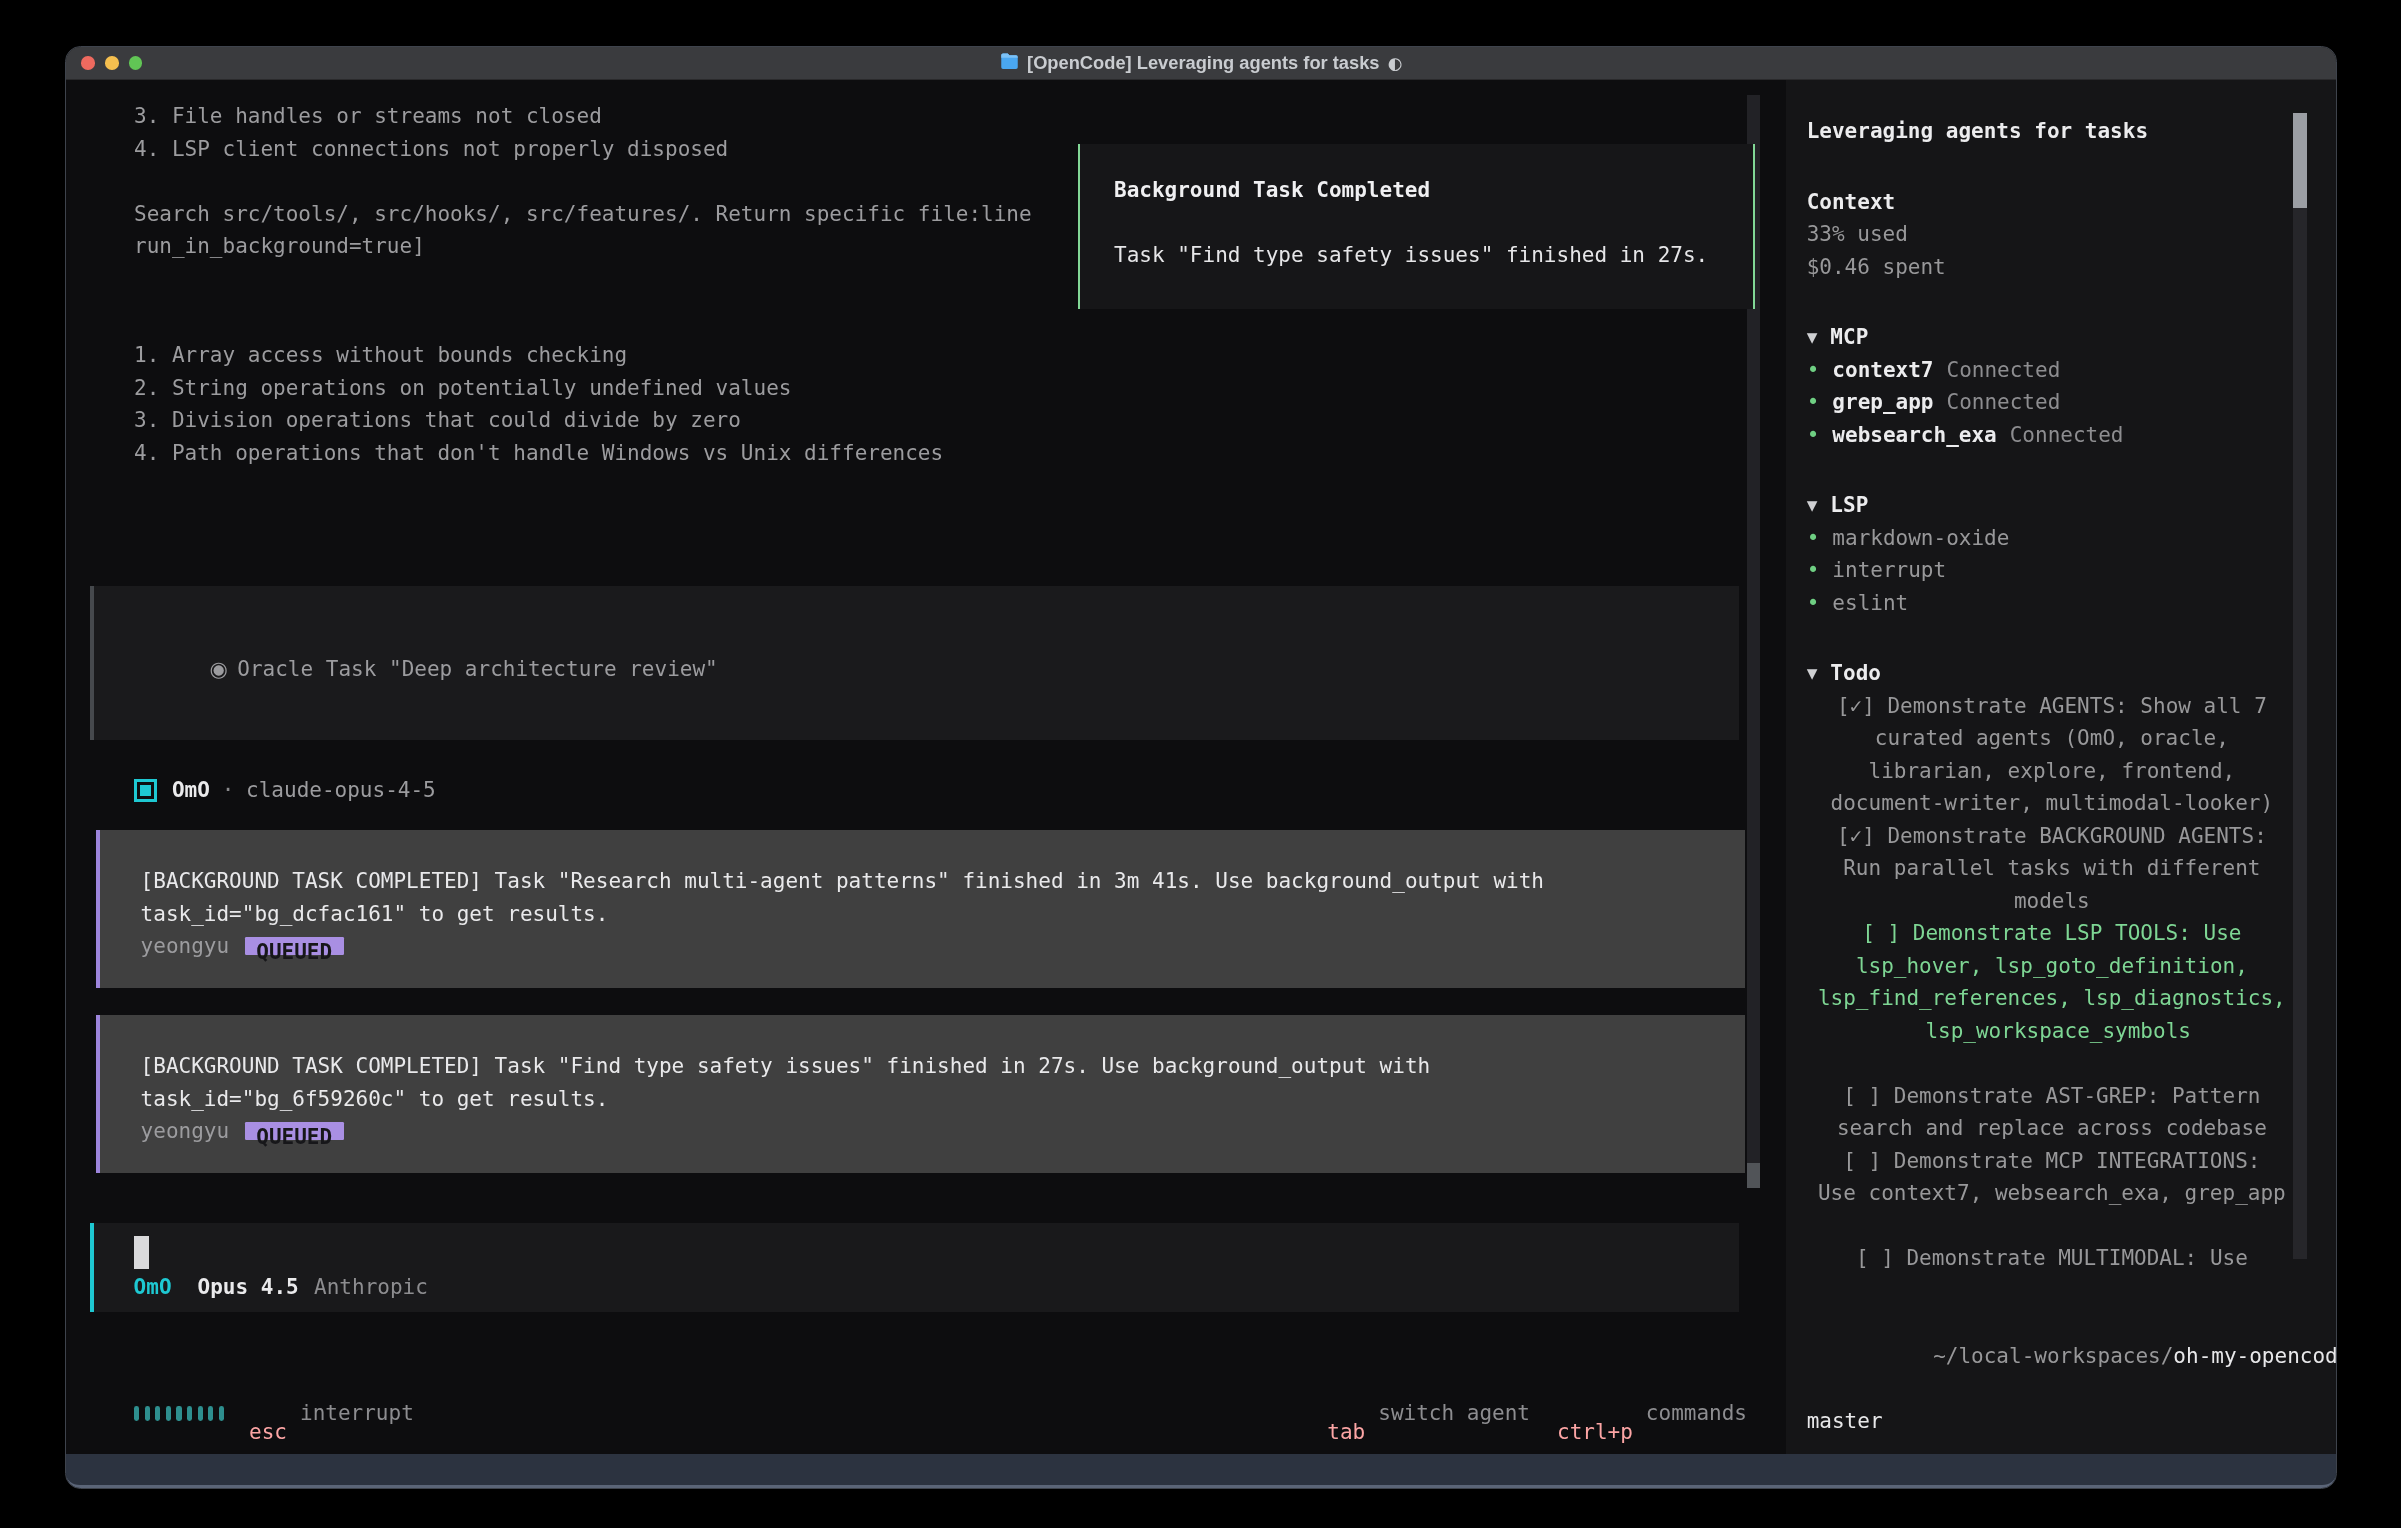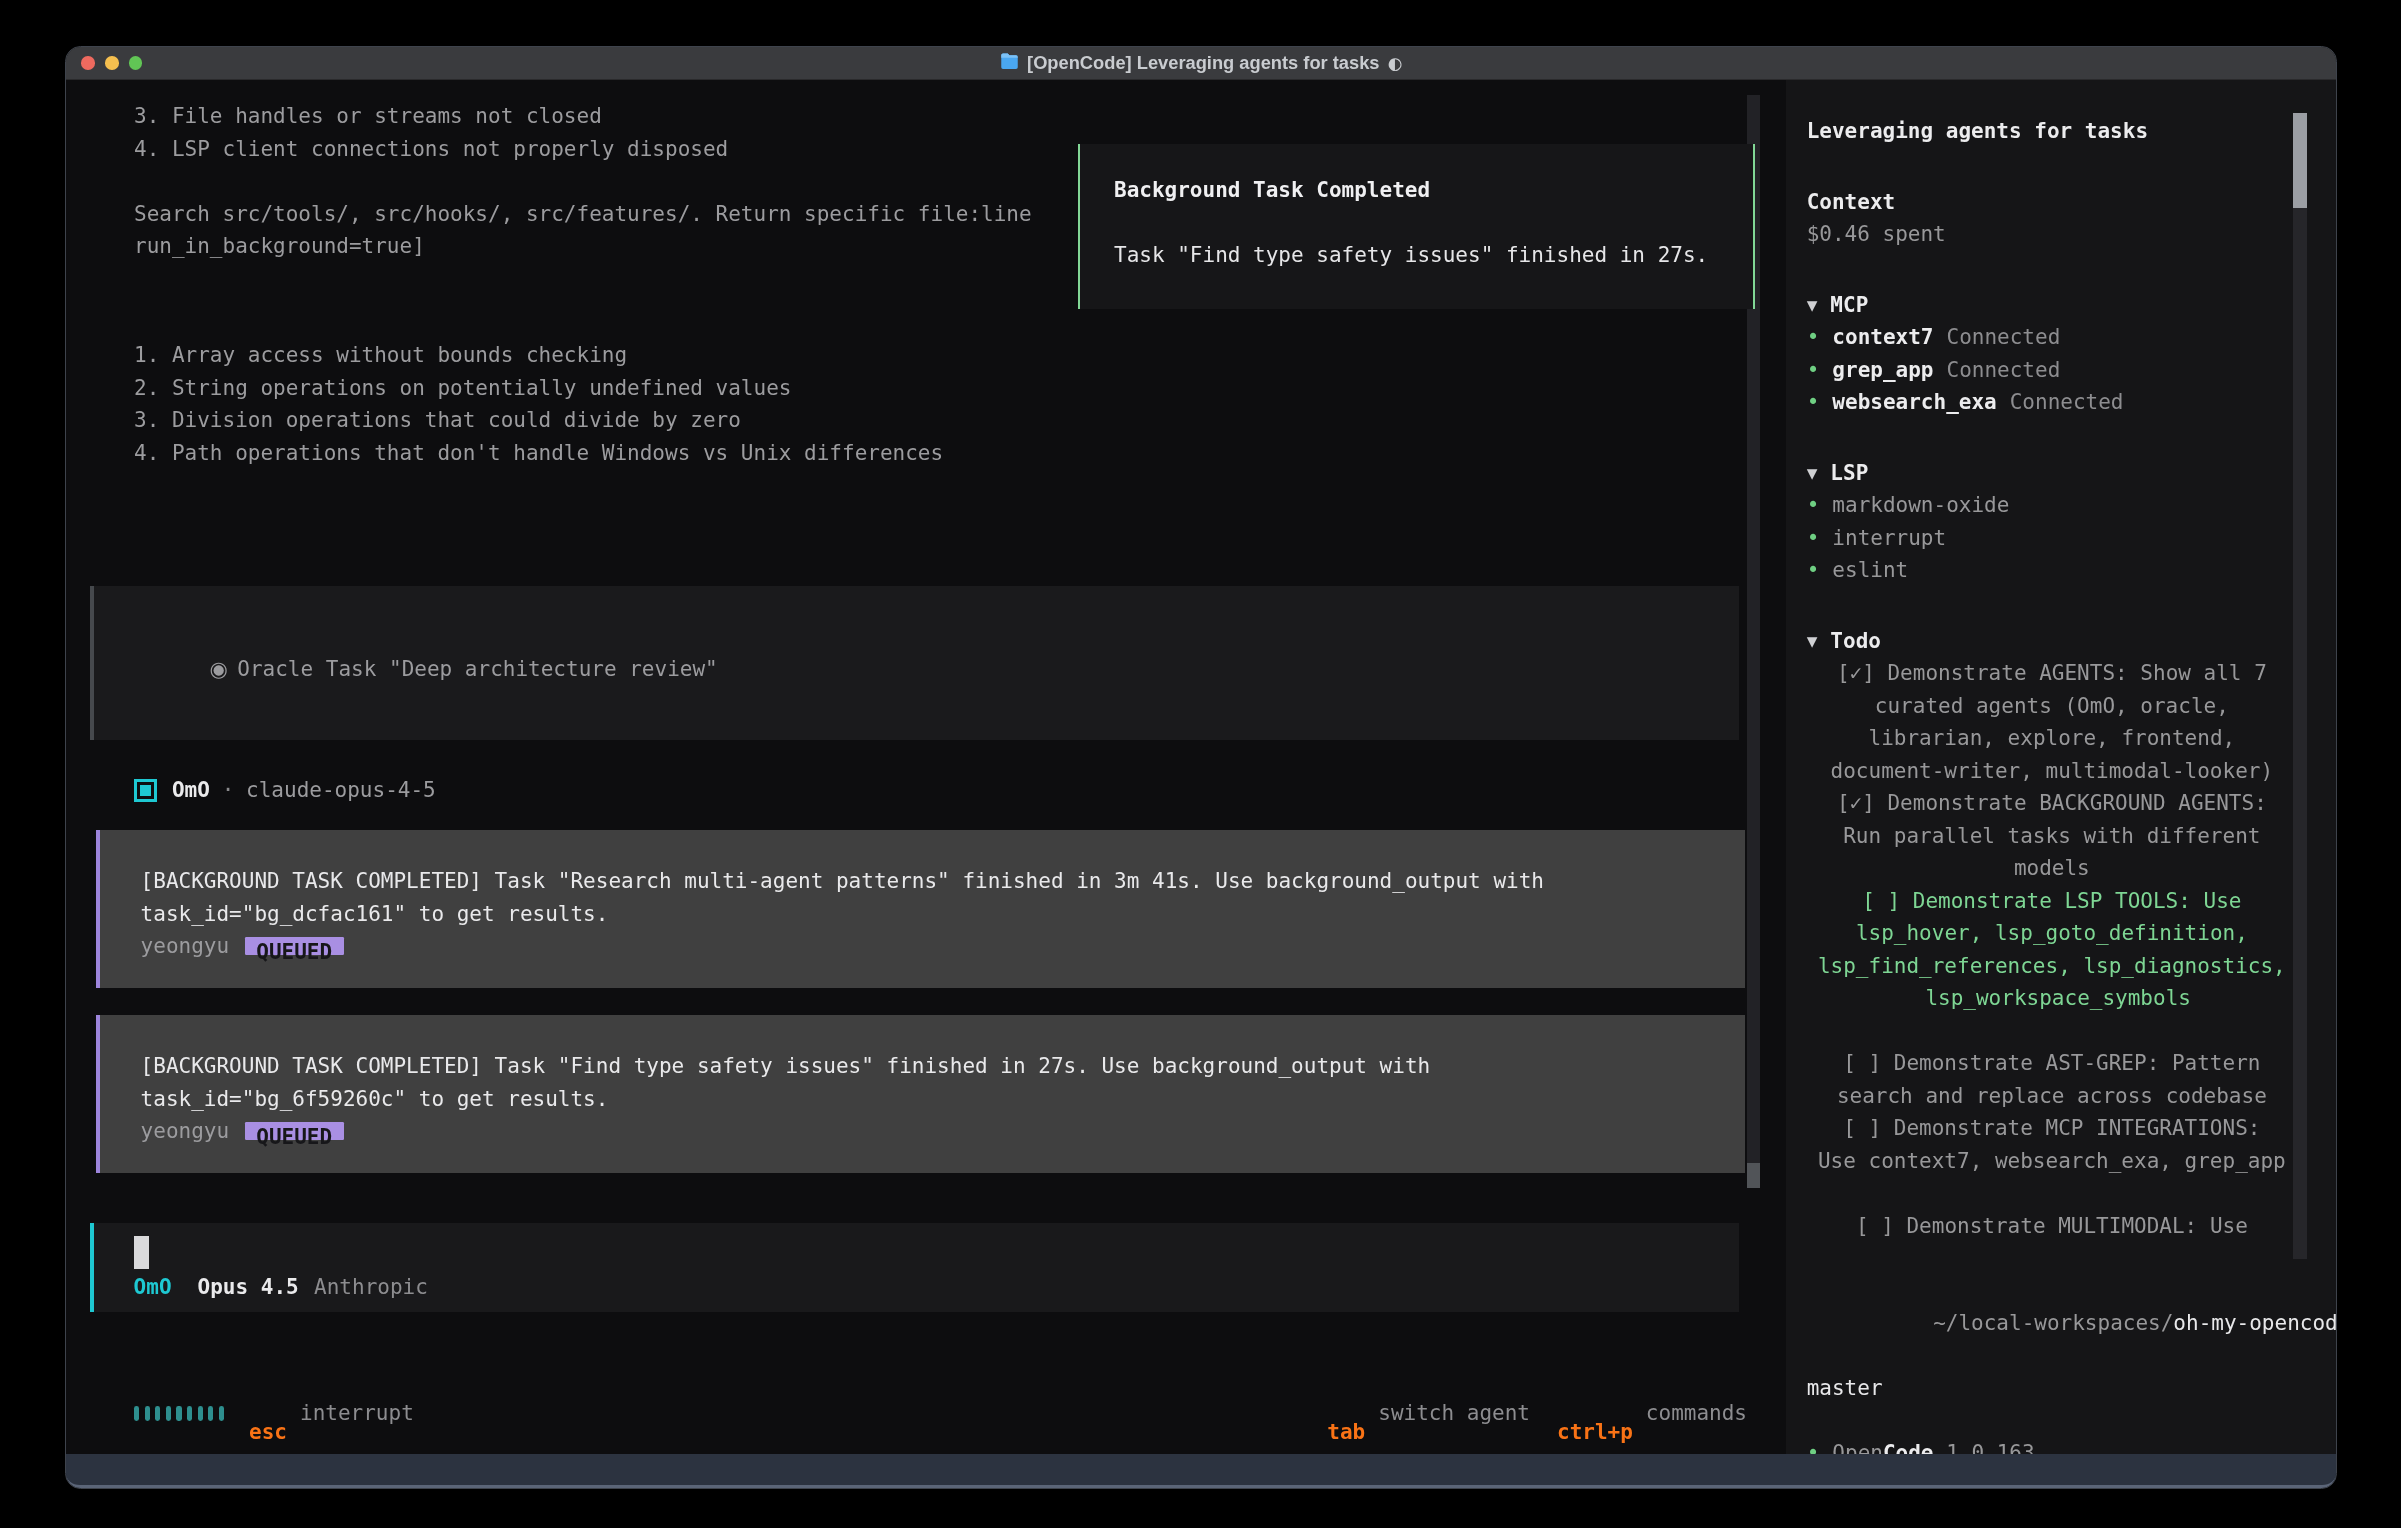--- a/index.html
+++ b/index.html
@@ -62,21 +62,21 @@
   .input-meta{position:absolute;left:40px;bottom:9.5px;height:29.5px;line-height:29.5px;display:flex;}
   .im-model{margin-left:26px;color:#eaeaec;font-weight:bold;}
   .im-provider{margin-left:15.4px;color:#8d8d90;}
 
   
   .status-bar{position:absolute;left:68px;top:1350px;width:1613px;height:32.5px;display:flex;
               justify-content:space-between;align-items:center;}
   .sb-left,.sb-right{display:flex;align-items:center;}
   .spinner{display:flex;gap:5.3px;margin-right:25px;align-items:center;}
   .tick{width:5.3px;height:14.8px;border-radius:2.4px;background:#2e8f8f;}
-  .key{color:#f97316;font-weight:bold;margin-top:38px;}
+  .key{color:#fca5a5;font-weight:normal;margin-top:38px;}
   .keylabel{color:#8d8d90;margin-left:13px;}
   .sb-gap{width:27px;}
 
   
   .main-scrollbar{position:absolute;left:1681px;top:48px;width:13px;height:1093px;background:#222226;}
   .main-thumb{position:absolute;left:0;top:1068px;width:13px;height:25px;background:#515458;}
   .sb-scroll-track{position:absolute;left:507px;top:33px;width:14px;height:1146px;background:#26262a;}
   .sb-scroll-thumb{position:absolute;left:0;top:0;width:14px;height:95px;background:#9b9ea4;}
 
   
@@ -233,20 +233,21 @@
     <div class="sb-content">
 
       <div class="sb-title">Leveraging agents for tasks</div>
 
       <div class="sb-section">
         <div class="sb-heading">
           <span>Context</span>
         </div>
         <div>
 
+            <div class="sb-row"><span class="lsp-name">33% used</span></div>
             <div class="sb-row"><span class="lsp-name">$0.46 spent</span></div>
           </div>
       </div>
 
       <div class="sb-section">
         <div class="sb-heading">
           <span class="tri">▼</span>
           <span>MCP</span>
         </div>
         <div>

